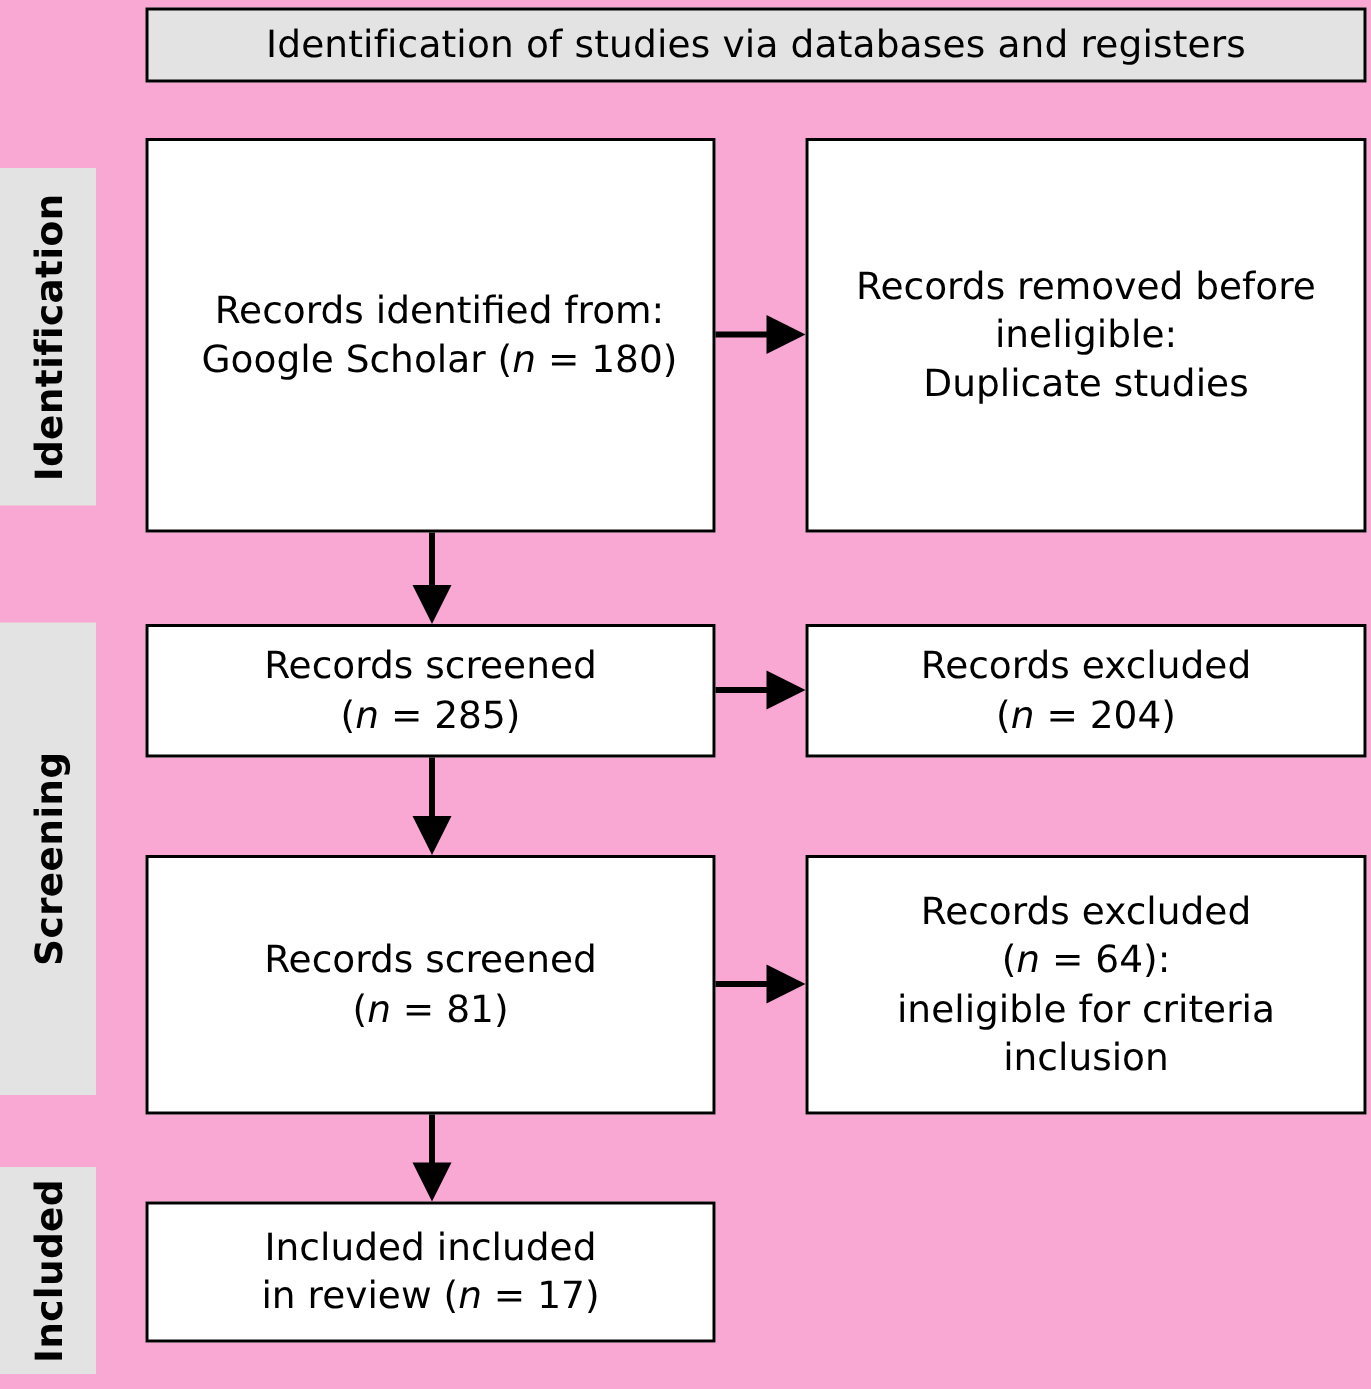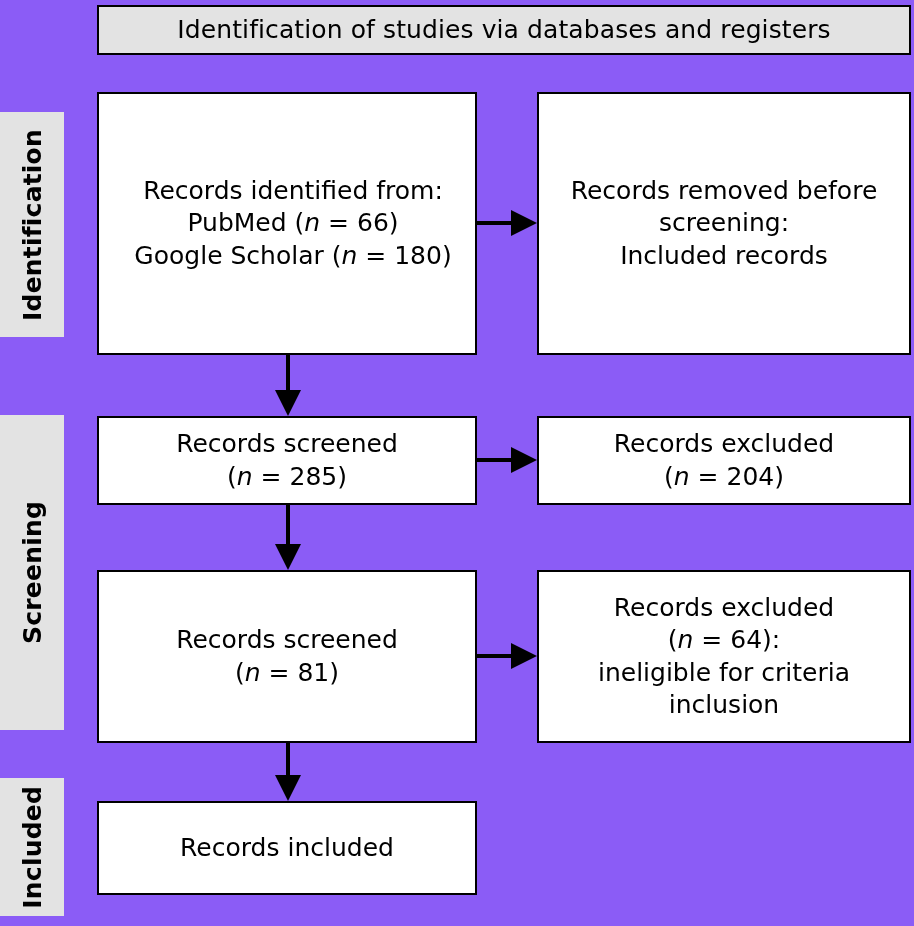--- a/index.html
+++ b/index.html
@@ -11,21 +11,21 @@
   body {
     font-family: "DejaVu Sans", "Liberation Sans", sans-serif;
     color: #000000;
     -webkit-font-smoothing: antialiased;
   }
 
   #diagram {
     position: relative;
     width: 914px;
     height: 926px;
-    background: #8b5cf6;
+    background: #f9a8d4;
     overflow: hidden;
   }
 
   
   .header-bar {
     position: absolute;
     left: 97px;
     top: 5px;
     width: 814px;
     height: 50px;
@@ -178,28 +178,27 @@
   </div>
   <div class="stage-band" id="band-screening">
     <span class="stage-text">Screening</span>
   </div>
   <div class="stage-band" id="band-included">
     <span class="stage-text">Included</span>
   </div>
 
   <div class="flow-box left-align" id="box-identified">
     <div class="box-line">Records identified from:</div>
-    <div class="box-line">PubMed (<i class="ital">n</i> = 66)</div>
     <div class="box-line">Google Scholar (<i class="ital">n</i> = 180)</div>
   </div>
 
   <div class="flow-box center-align" id="box-removed">
     <div class="box-line box-wrap">Records removed before</div>
-    <div class="box-line box-wrap">screening:</div>
-    <div class="box-line box-wrap">Included records</div>
+    <div class="box-line box-wrap">ineligible:</div>
+    <div class="box-line box-wrap">Duplicate studies</div>
   </div>
 
   <div class="flow-box center-align" id="box-screened-1">
     <div class="box-line box-wrap">Records screened</div>
     <div class="box-line box-wrap">(<i class="ital">n</i> = 285)</div>
   </div>
 
   <div class="flow-box center-align" id="box-excluded-1">
     <div class="box-line box-wrap">Records excluded</div>
     <div class="box-line box-wrap">(<i class="ital">n</i> = 204)</div>
@@ -211,21 +210,22 @@
   </div>
 
   <div class="flow-box center-align" id="box-excluded-2">
     <div class="box-line box-wrap">Records excluded</div>
     <div class="box-line box-wrap">(<i class="ital">n</i> = 64):</div>
     <div class="box-line box-wrap">ineligible for criteria</div>
     <div class="box-line box-wrap">inclusion</div>
   </div>
 
   <div class="flow-box center-align" id="box-included">
-    <div class="box-line box-wrap">Records included</div>
+    <div class="box-line box-wrap">Included included</div>
+    <div class="box-line box-wrap">in review (<i class="ital">n</i> = 17)</div>
   </div>
 
   <div class="arrow-h" id="arrow-h-1">
     <div class="shaft"></div>
     <div class="head"></div>
   </div>
   <div class="arrow-h" id="arrow-h-2">
     <div class="shaft"></div>
     <div class="head"></div>
   </div>

